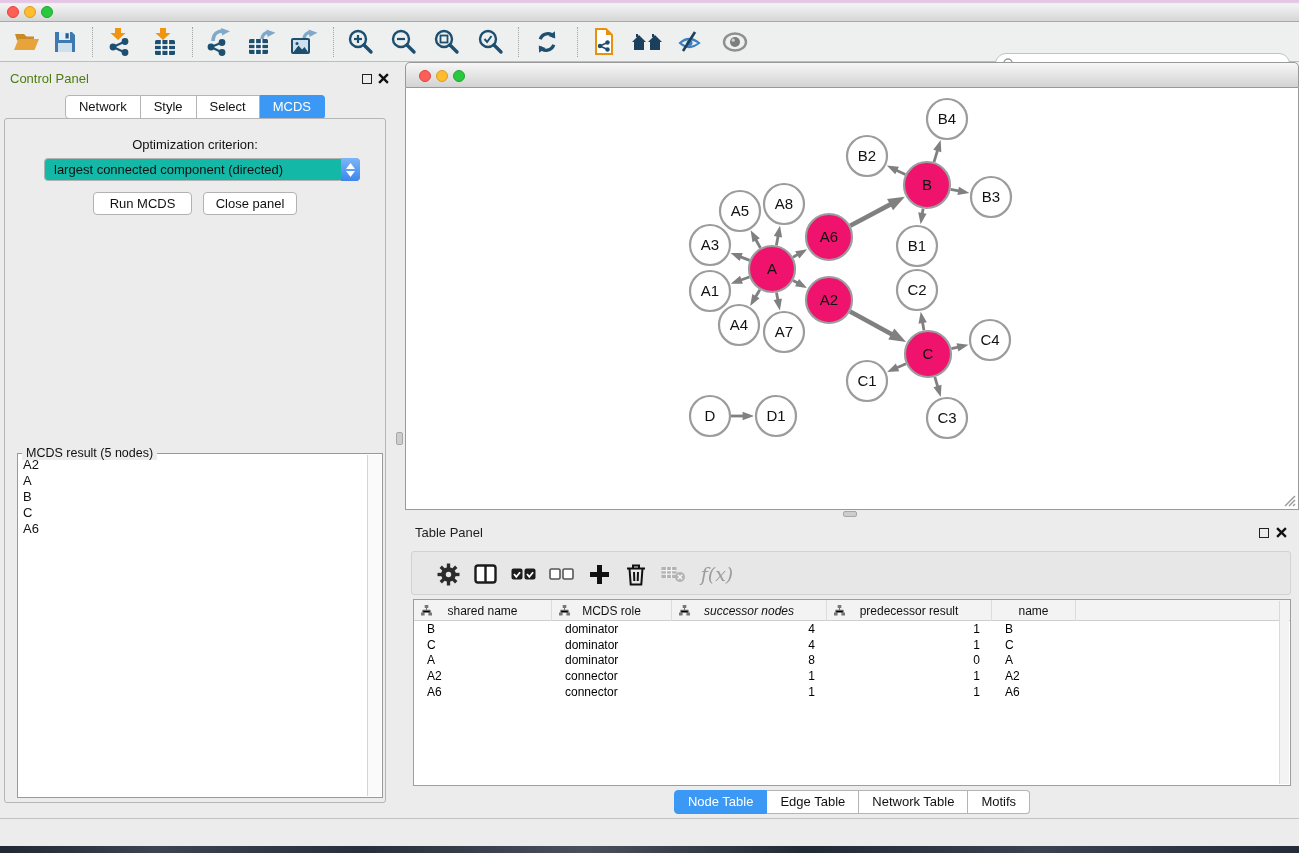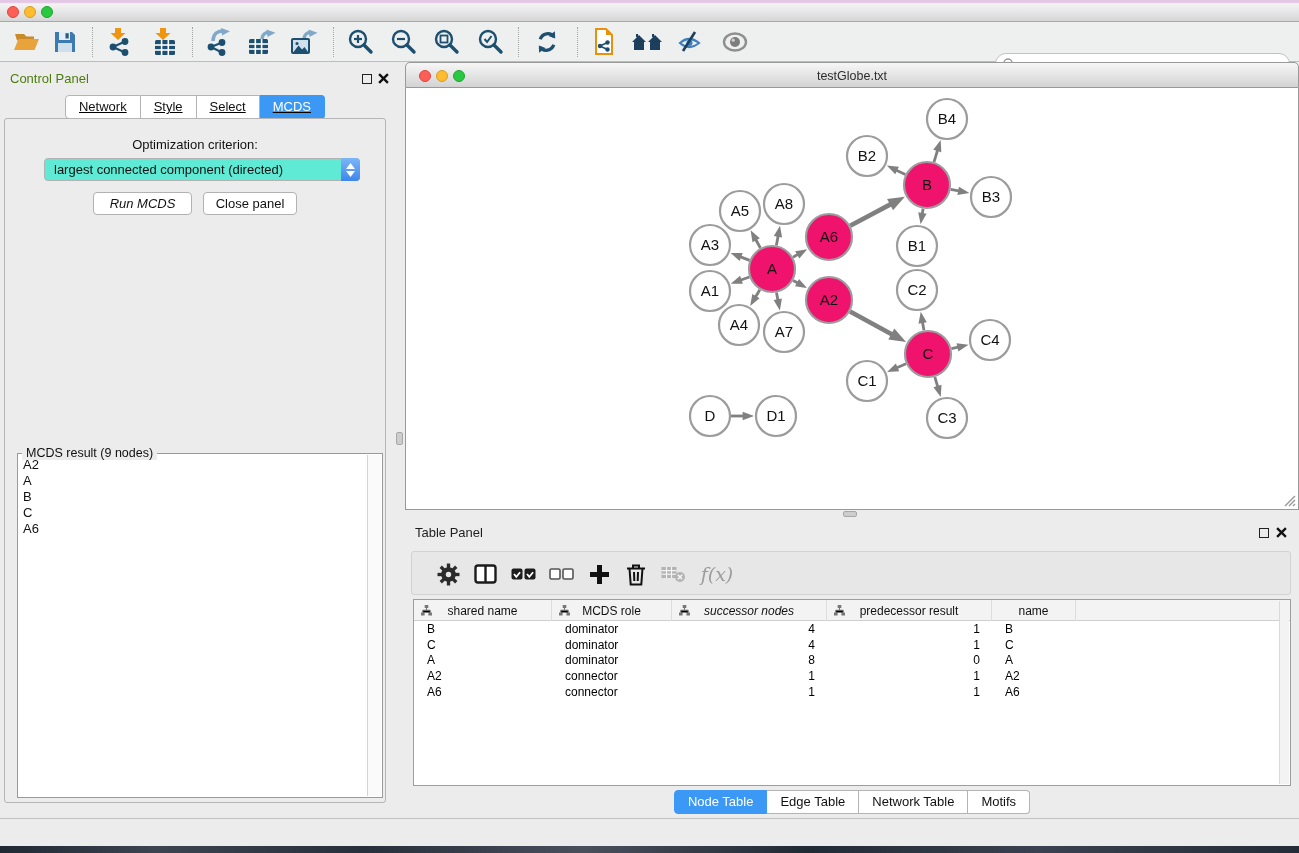--- a/index.html
+++ b/index.html
@@ -20,32 +20,32 @@
   
   #toolbar { left:0; top:22px; width:1299px; height:40px; background:#eef0ef; border-bottom:1px solid #bdbdbd; }
   .tbtn { top:3px; width:36px; height:34px; display:flex; align-items:center; justify-content:center; border-radius:4px; }
   .tsep { top:5px; width:0; height:30px; border-left:1px dotted #a5a5a5; }
   #search-box { left:995px; top:31px; width:295px; height:22px; background:#fff; border:1px solid #c2c2c2; border-radius:11px; display:flex; align-items:center; padding-left:7px; }
   #search-box input { border:none; outline:none; flex:1; font-size:12px; background:transparent; margin-left:4px; }
 
   
   #cp-title { left:10px; top:71px; font-size:13px; color:#4d7c0f; }
   .float-ico { width:10px; height:10px; border:1.5px solid #222; }
-  #cp-tabs { left:0; top:95px; width:390px; display:flex; justify-content:center;text-decoration:underline; }
+  #cp-tabs { left:0; top:95px; width:390px; display:flex; justify-content:center; }
   .seg-tab { font-size:13px; padding:3px 13px 4px; background:#fff; border:1px solid #b4b4b4; border-left-width:0; color:#111; white-space:nowrap; }
   .seg-tab:first-child { border-left-width:1px; border-radius:4px 0 0 4px; }
   .seg-tab:last-child { border-radius:0 4px 4px 0; }
   .seg-tab.active { background:#3b98f5; border-color:#3b98f5; color:#fff; }
   #cp-box { left:4px; top:118px; width:382px; height:685px; border:1px solid #b5b5b5; border-radius:3px; background:#ececec; }
   #opt-label { left:0; width:100%; top:18px; text-align:center; font-size:13px; color:#111; }
-  #opt-select { left:39px; top:39px; width:316px; height:23px; background:#5eead4; border:1px solid #b2b2b2; border-radius:4px; display:flex; align-items:center; }
+  #opt-select { left:39px; top:39px; width:316px; height:23px; background:#14b8a6; border:1px solid #b2b2b2; border-radius:4px; display:flex; align-items:center; }
   #opt-select .val { flex:1; font-size:13px; padding-left:9px; color:#111; }
   #opt-stepper { width:19px; height:23px; margin-right:-1px; border-radius:0 4px 4px 0; background:linear-gradient(#7cb6f8,#3d86ec); display:flex; flex-direction:column; align-items:center; justify-content:center; gap:2px; }
   .btn { background:#fff; border:1px solid #b2b2b2; border-radius:4px; font-size:13px; color:#111; text-align:center; line-height:21px; height:23px; }
-  #run-btn { left:88px; top:73px; width:99px;font-style:italic; }
+  #run-btn { left:88px; top:73px; width:99px; }
   #closep-btn { left:198px; top:73px; width:94px; }
   #mcds-fieldset { left:12px; top:334px; width:366px; height:345px; border:1px solid #9a9a9a; background:#fff; }
   #mcds-legend { left:4px; top:-8px; background:#ececec; padding:0 4px; font-size:12.5px; color:#111; }
   #mcds-list { left:1px; top:3px; bottom:1px; right:16px; overflow:hidden; }
   .mcds-item { font-size:13px; line-height:16px; padding-left:4px; color:#111; }
   .vscroll { top:1px; bottom:1px; right:1px; width:14px; background:#fafafa; border-left:1px solid #d4d4d4; }
 
   
   .handle { background:#cdcdcd; border:1px solid #a8a8a8; border-radius:2px; }
 
@@ -282,42 +282,41 @@
         </svg>
       <svg width="9" height="6" viewBox="0 0 9 6">
           <path d="M4.5 6 L0 0 H9 z" fill="#fff"></path>
         </svg>
     </span>
   </div>
   <div id="run-btn" class="abs btn">Run MCDS</div>
   <div id="closep-btn" class="abs btn">Close panel</div>
 
   <div id="mcds-fieldset" class="abs">
-    <span id="mcds-legend" class="abs">MCDS result (9 nodes)</span>
+    <span id="mcds-legend" class="abs">MCDS result (5 nodes)</span>
     <div id="mcds-list" class="abs">
         <div class="mcds-item">A2</div>
         <div class="mcds-item">A</div>
         <div class="mcds-item">B</div>
         <div class="mcds-item">C</div>
         <div class="mcds-item">A6</div>
       </div>
     <div class="abs vscroll"></div>
   </div>
 </div>
 
 <div class="abs handle" style="left:396px; top:432px; width:7px; height:13px"></div>
 <div class="abs handle" style="left:1292px; top:428px; width:6px; height:13px"></div>
 <div class="abs handle" style="left:843px; top:511px; width:14px; height:6px"></div>
 
 <div id="net-window" class="abs">
   <div id="net-titlebar" class="abs">
     <div class="abs light red" style="left:13px; top:7px"></div>
     <div class="abs light yellow" style="left:30px; top:7px"></div>
     <div class="abs light green" style="left:47px; top:7px"></div>
-    <div id="net-title" class="abs">testGlobe.txt</div>
   </div>
   <div id="net-canvas" class="abs">
     <svg id="graph-svg" width="892" height="420">
         <line x1="343.3817341084501" y1="189.02583628409835" x2="333.5922312081112" y2="192.49953086163796" stroke="#808080" stroke-width="2.8"></line>
         <polygon points="324.73341040058745,195.64298340624316 334.065877152453,187.85366608536557 336.8882962456943,195.80775625722728" fill="#808080"></polygon>
         <line x1="343.61836564142186" y1="172.33614153861492" x2="333.2826382858064" y2="168.33521482031216" stroke="#808080" stroke-width="2.8"></line>
         <polygon points="324.51649816202996,164.94187025626965 336.6711695951481,165.12176565071093 333.62437936956104,172.99264040014424" fill="#808080"></polygon>
         <line x1="353.81538461538463" y1="201.6769230769231" x2="348.9415384615384" y2="209.9476923076923" stroke="#808080" stroke-width="2.8"></line>
         <polygon points="344.16923076923075,218.04615384615386 346.32123076923074,206.08215384615386 353.5926153846153,210.36707692307692" fill="#808080"></polygon>
         <line x1="354.406143770128" y1="159.98613558335694" x2="349.1686285674159" y2="150.49313927844133" stroke="#808080" stroke-width="2.8"></line>

